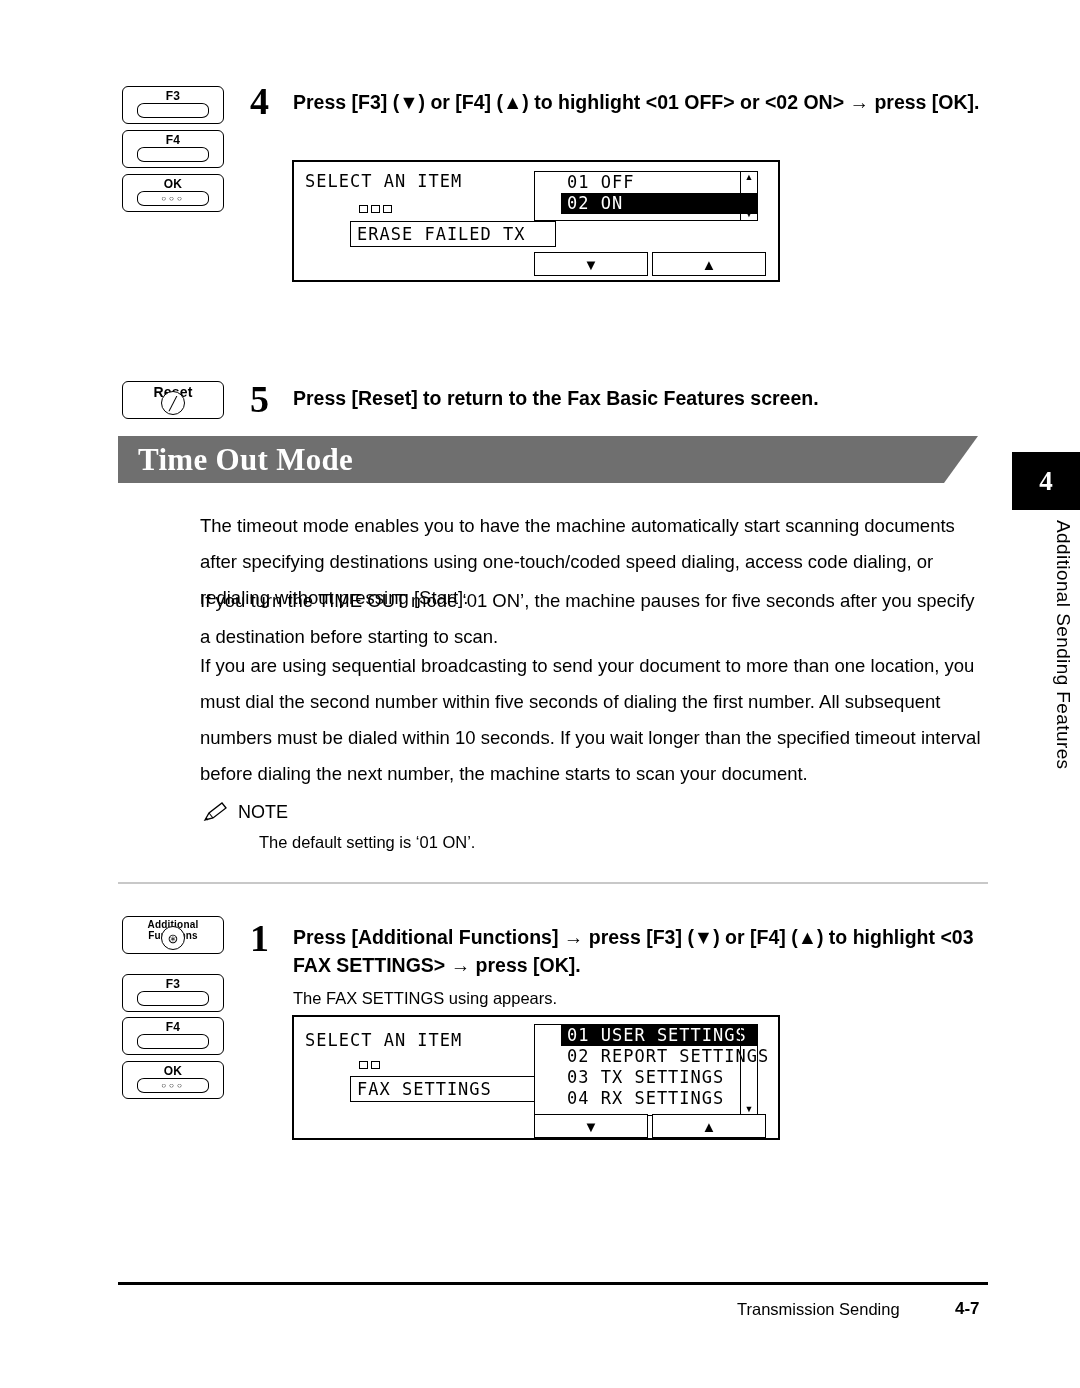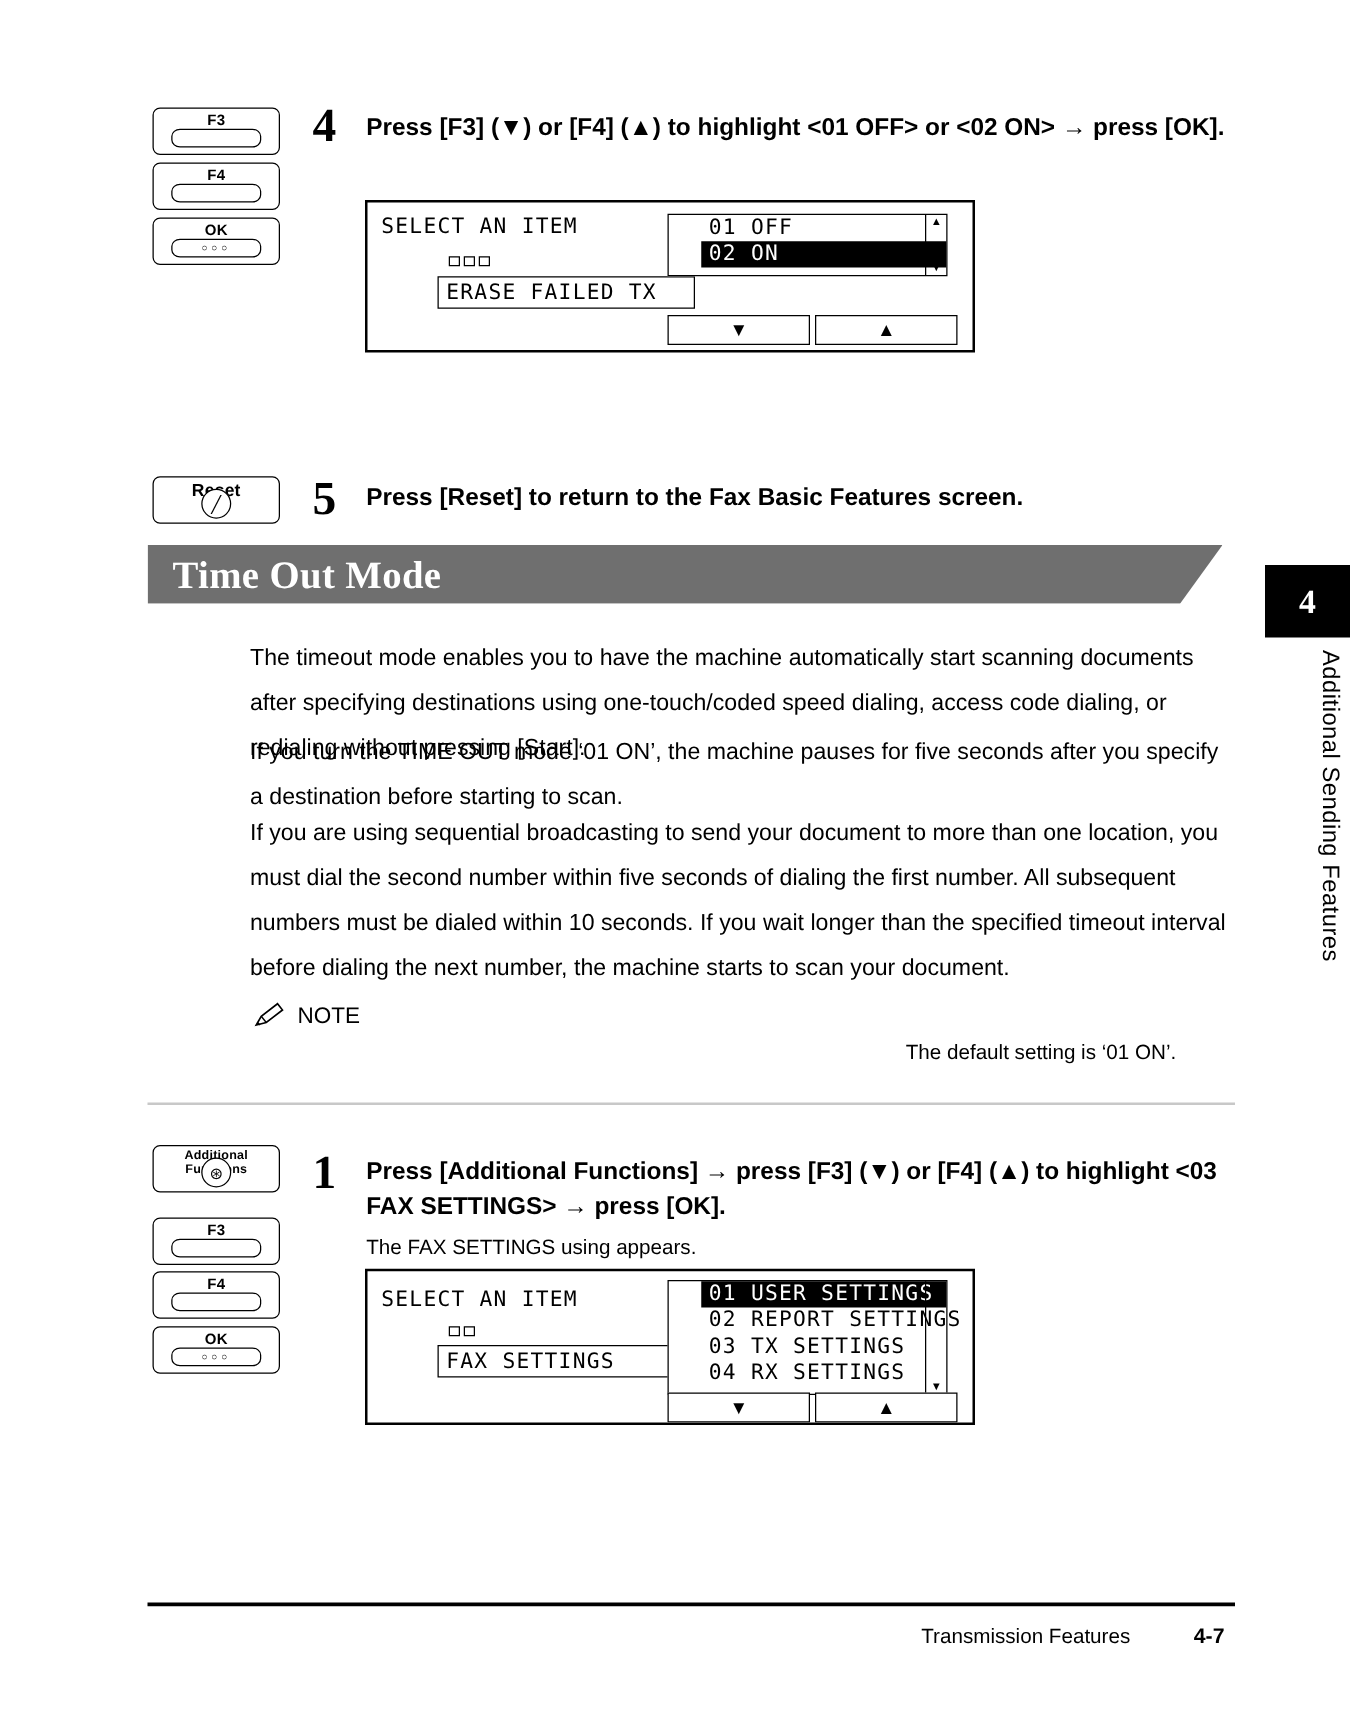--- a/index.html
+++ b/index.html
@@ -351,21 +351,21 @@
   <div class="para" style="left:200px; top:508px; width:790px;">The timeout mode enables you to have the machine automatically start scanning documents after specifying destinations using one-touch/coded speed dialing, access code dialing, or redialing without pressing [Start].</div>
   <div class="para" style="left:200px; top:583px; width:790px;">If you turn the TIME OUT mode ‘01 ON’, the machine pauses for five seconds after you specify a destination before starting to scan.</div>
   <div class="para" style="left:200px; top:648px; width:790px;">If you are using sequential broadcasting to send your document to more than one location, you must dial the second number within five seconds of dialing the first number. All subsequent numbers must be dialed within 10 seconds. If you wait longer than the specified timeout interval before dialing the next number, the machine starts to scan your document.</div>
 
   <svg class="noteicon" style="left:203px; top:801px;" viewBox="0 0 26 22">
     <path d="M2 19 L6 12 L19 2 L23 7 L10 17 Z" fill="none" stroke="#000" stroke-width="1.3"></path>
     <path d="M6 12 L10 17" fill="none" stroke="#000" stroke-width="1.1"></path>
     <path d="M3 17 L5 19" fill="none" stroke="#000" stroke-width="1.1"></path>
   </svg>
   <div class="notelabel" style="left:238px; top:802px;">NOTE</div>
-  <div class="smallpara" style="left:241px; top:830px; width:700px;text-align:right;">The default setting is ‘01 ON’.</div>
+  <div class="smallpara" style="left:259px; top:830px; width:700px;">The default setting is ‘01 ON’.</div>
 
   <div class="hrule" style="left:118px; top:882px; width:870px;"></div>
 
   <div class="keybox round" style="left:122px; top:916px;">
     <span class="klabel" style="font-size:10px;">Additional Functions</span>
     <span class="circle">
       <span class="glyph">⊛</span>
     </span>
   </div>
   <div class="keybox" style="left:122px; top:974px;">
@@ -404,16 +404,16 @@
         <span>▲</span>
         <span>▼</span>
       </div>
     </div>
 
     <div class="softkey" style="left:240px; top:97px; width:114px; height:24px;">▼</div>
     <div class="softkey" style="left:358px; top:97px; width:114px; height:24px;">▲</div>
   </div>
 
   <div class="hrule dark" style="left:118px; top:1282px; width:870px;"></div>
-  <div class="footer-left" style="left:737px; top:1300px;">Transmission Features</div>
+  <div class="footer-left" style="left:737px; top:1300px;">Transmission Sending</div>
   <div class="footer-right" style="left:955px; top:1299px;">4-7</div>
 
 </div>
 
 </body></html>

